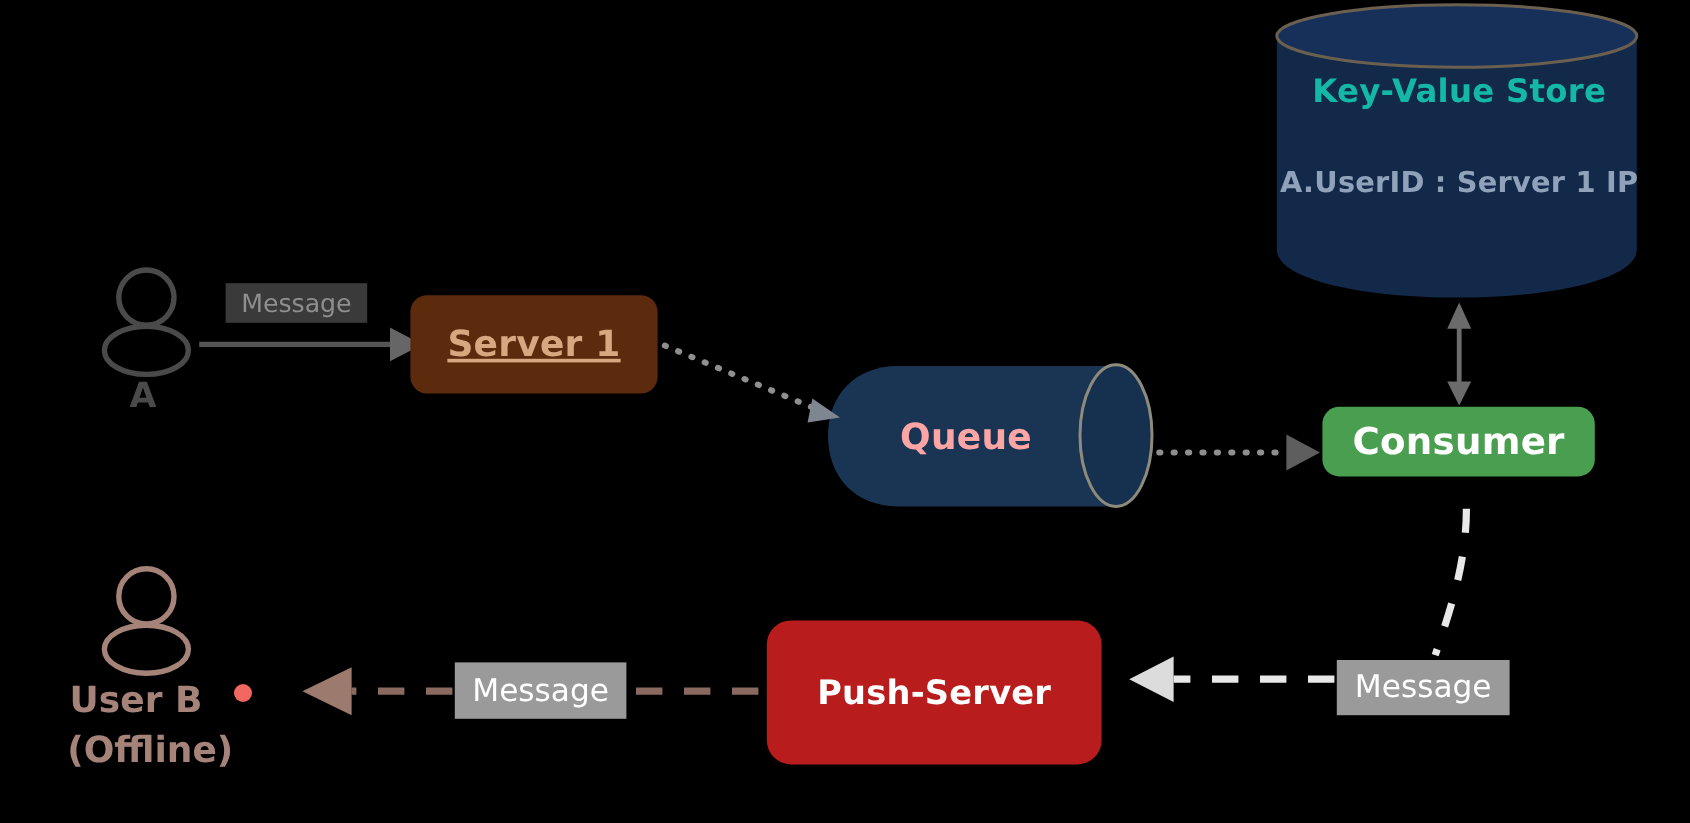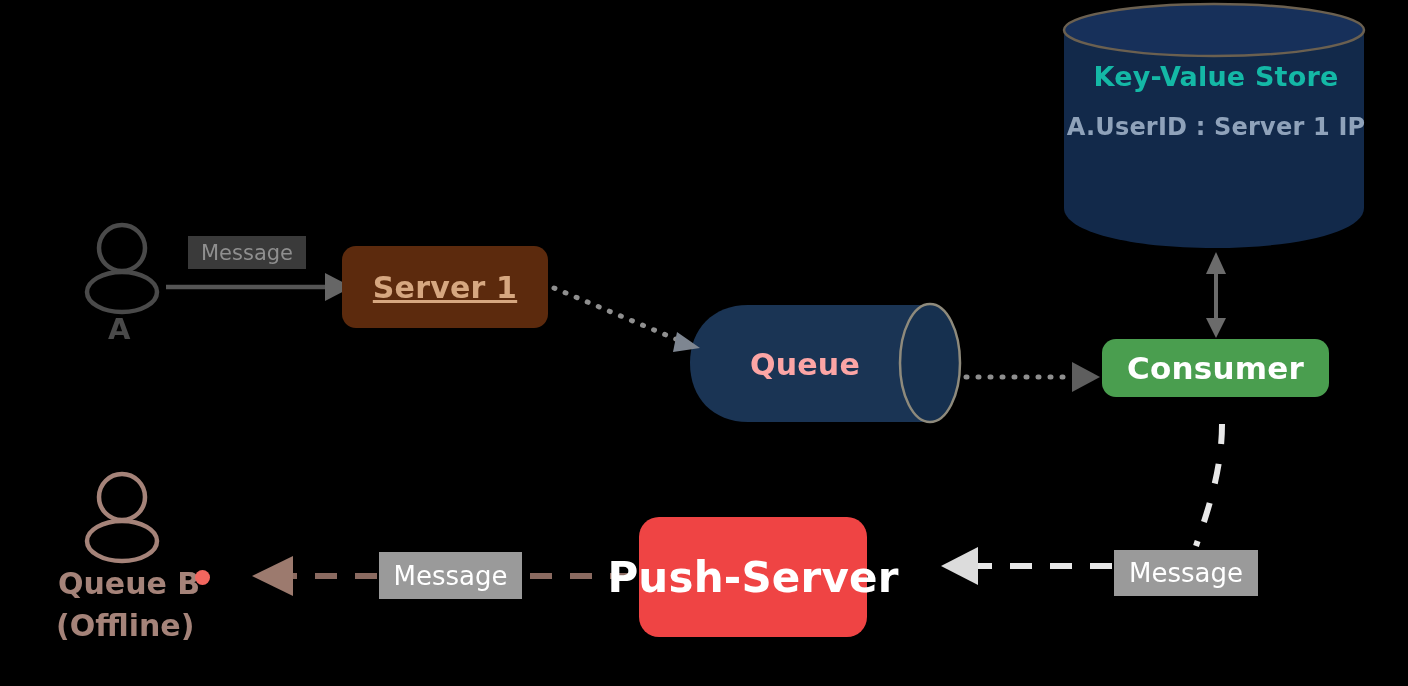--- a/index.html
+++ b/index.html
@@ -54,36 +54,36 @@
   #consumer-box {
     left: 1102px; top: 339px; width: 227px; height: 58px;
     background: #4a9e4f;
     border-radius: 14px;
     color: #ffffff;
     font-size: 31px;
   }
 
   
   #push-server-box {
-    left: 639px; top: 517px; width: 228px; height: 120px;
-    background: #ef4444;
+    left: 639px; top: 517px; width: 279px; height: 120px;
+    background: #b91c1c;
     border-radius: 20px;
     color: #ffffff;
-    font-size: 42px;
+    font-size: 28px;
   }
 
   
   #kv-title {
     left: 1070px; top: 14px; width: 292px; height: 42px;
     color: #14b8a6;
     font-size: 27px;
     margin-top: 41px;
   }
   #kv-entry {
-    left: 1068px; top: 107px; width: 296px; height: 40px;
+    left: 1068px; top: 132px; width: 296px; height: 40px;
     color: #8fa2ba;
     font-size: 24px;
   }
 
   
   .chip {
     position: absolute;
     display: flex;
     align-items: center;
     justify-content: center;
@@ -220,19 +220,19 @@
   <div class="node" id="kv-entry">A.UserID : Server 1 IP</div>
 
   <div class="chip" id="chip-msg-top">Message</div>
 
   <div class="chip" id="chip-msg-bottom-left">Message</div>
 
   <div class="chip" id="chip-msg-bottom-right">Message</div>
 
   <div class="actor-label" id="actor-a-label">A</div>
 
-  <div class="actor-label" id="actor-b-label">Queue B</div>
+  <div class="actor-label" id="actor-b-label">User B</div>
 
   <div class="actor-label" id="actor-b-sublabel">(Offline)</div>
 
   <div id="offline-dot"></div>
 
 </div>
 
 </body></html>

